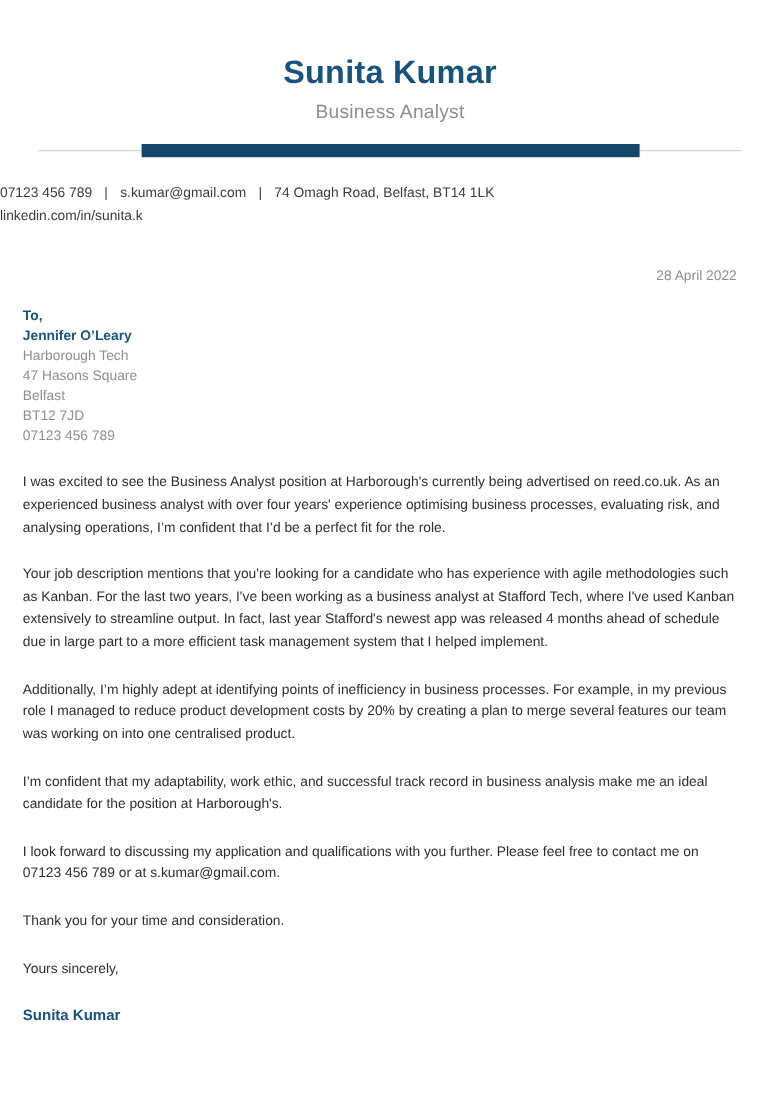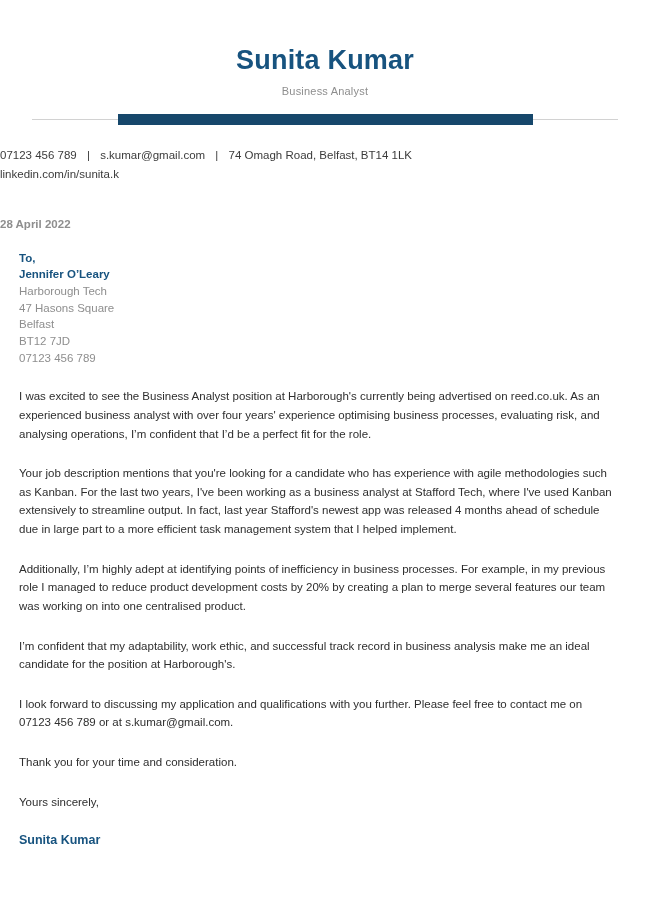--- a/index.html
+++ b/index.html
@@ -31,21 +31,21 @@
   }
   .cand-name {
     font-size: 27px;
     font-weight: bold;
     color: #17537f;
     letter-spacing: 0.2px;
     line-height: 1.1;
   }
   .cand-title {
     margin-top: 9px;
-    font-size: 11px;
+    font-size: 16px;
     color: #8e8e8e;
     letter-spacing: 0.2px;
   }
 
   
   .divider-wrap {
     position: relative;
     margin-top: 17px;
     height: 12px;
   }
@@ -80,23 +80,23 @@
   }
   .contact-line2 {
     font-size: 11.5px;
     color: #3b3b3b;
   }
 
   
   .date {
     margin-top: 34px;
     padding-right: 36px;
-    text-align: left;
+    text-align: right;
     font-size: 11.5px;
-    font-weight: bold;
+    font-weight: normal;
     color: #8e8e8e;
   }
 
   
   .body-block {
     padding-left: 19px;
     padding-right: 36px;
   }
 
   .recipient {

